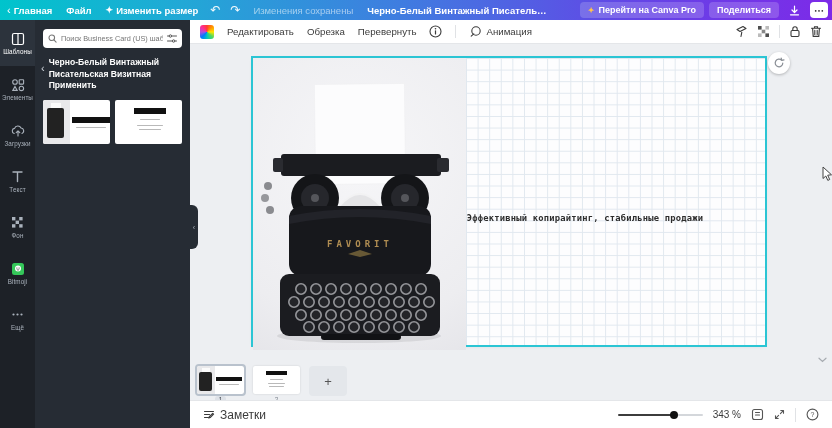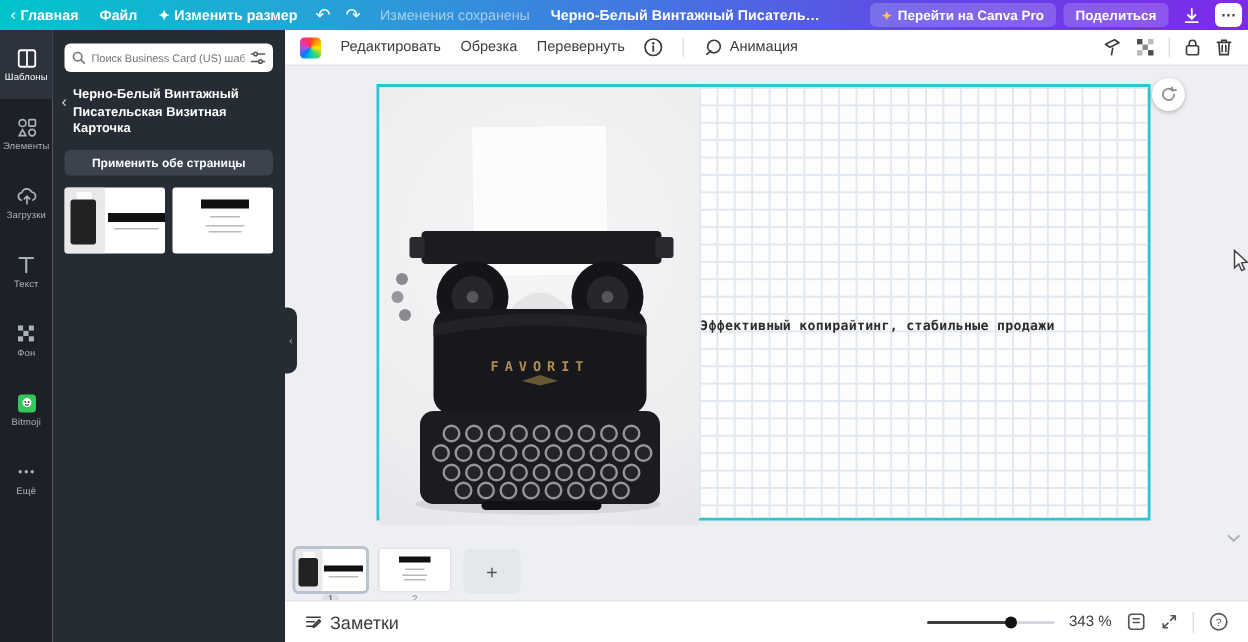--- a/index.html
+++ b/index.html
@@ -226,23 +226,22 @@
     </svg>
     <input placeholder="Поиск Business Card (US) шаблон" style="">
     <svg width="10" height="9" viewBox="0 0 10 9">
       <path d="M0.5 2h9M0.5 7h9" stroke="#555" stroke-width="1" stroke-linecap="round"></path>
       <circle cx="3.4" cy="2" r="1.2" fill="#fff" stroke="#555" stroke-width="1"></circle>
       <circle cx="6.6" cy="7" r="1.2" fill="#fff" stroke="#555" stroke-width="1"></circle>
     </svg>
   </div>
   <div class="panel-head">
     <span class="panel-back">‹</span>
-    <div class="panel-title">Черно-Белый Винтажный Писательская Визитная Карточка</div>
-  </div>
-  <div class="apply-btn">Применить обе страницы</div>
+    <div class="panel-title">Черно-Белый Винтажный Писательская Визитная Применить</div>
+  </div>
   <div class="panel-thumbs">
     <div class="pthumb">
       <div class="pt-photo">
         <div class="sheet"></div>
           <div class="blob"></div>
       </div>
       <div class="pt-bar" style="left:29px;top:17px;width:38px;height:6px;"></div>
       <div class="pt-line" style="left:33px;top:27px;width:30px;"></div>
     </div>
     <div class="pthumb">

